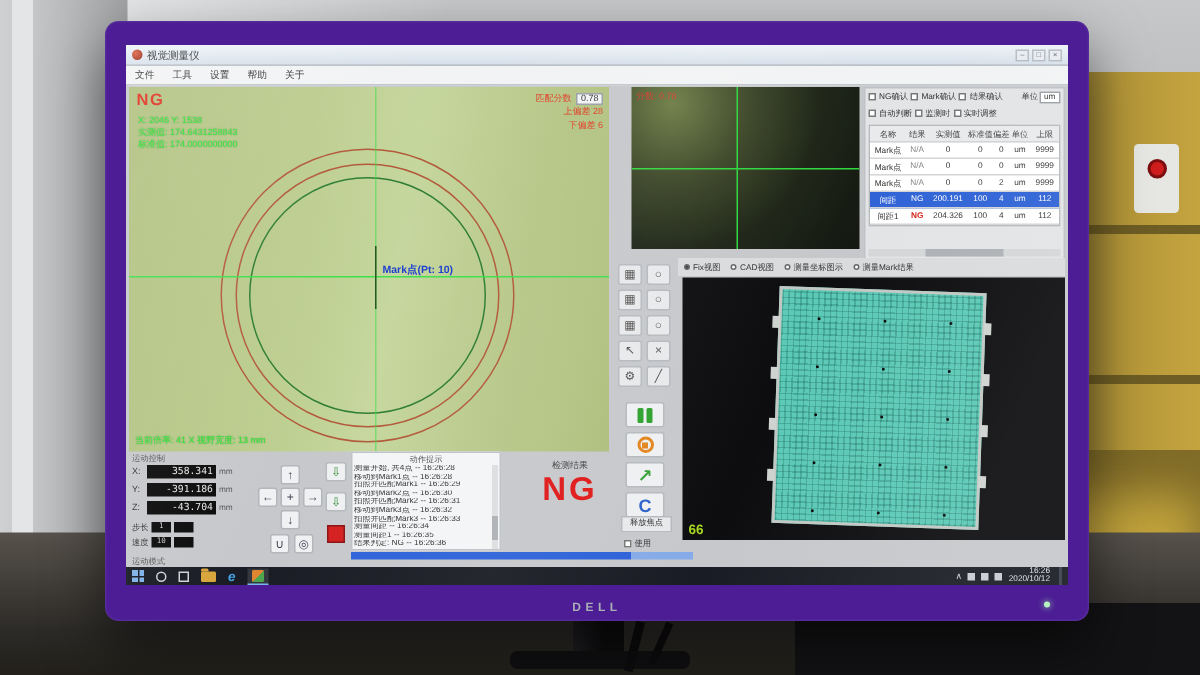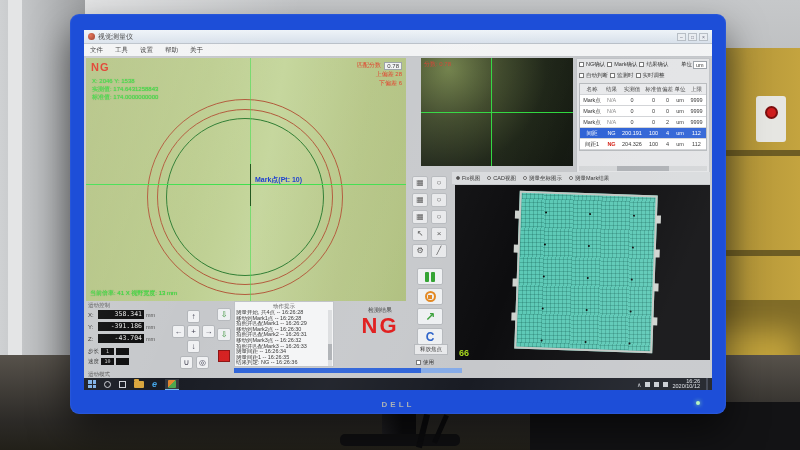--- a/index.html
+++ b/index.html
@@ -22,21 +22,21 @@
   .bg-estop-panel { right:14px; top:96px; width:30px; height:46px; background:#e6e6e2; border-radius:3px; }
   .estop-btn { right:22px; top:106px; width:13px; height:13px; border-radius:50%;
     background:#cf1d1d; border:2px solid #7c0f0f; }
   .bg-cab-low { right:0; top:300px; width:150px; height:110px; background:#c2a33c;
     box-shadow: inset 0 30px 30px rgba(0,0,0,.35); }
   .bg-floor { left:0; bottom:0; width:800px; height:95px;
     background: linear-gradient(#57524b, #2c2a27 70%, #222019); }
   .bg-dark-br { right:0; bottom:0; width:270px; height:48px; background:#131315; }
 
   
-  .monitor { left:70px; top:14px; width:656px; height:400px; background:#1d4ed8;
+  .monitor { left:70px; top:14px; width:656px; height:400px; background:#4c1d95;
     border-radius:9px; box-shadow: 0 18px 38px rgba(0,0,0,.55), inset 0 0 2px rgba(255,255,255,.18); }
   .chin-brand { left:0; bottom:5px; width:100%; text-align:center; color:#aab0b6;
     font-size:8px; font-weight:bold; letter-spacing:3px; }
   .power-led { right:26px; bottom:9px; width:4px; height:4px; border-radius:50%;
     background:#b9f5c0; box-shadow:0 0 4px #9fe8a8; }
   .stand-neck { left:382px; top:412px; width:34px; height:26px;
     background:linear-gradient(90deg,#1f1f22,#0d0d0f 60%); }
   .stand-base { left:340px; top:434px; width:120px; height:12px; background:#101012; border-radius:5px; }
   .cable { background:#0c0c0e; }
 

